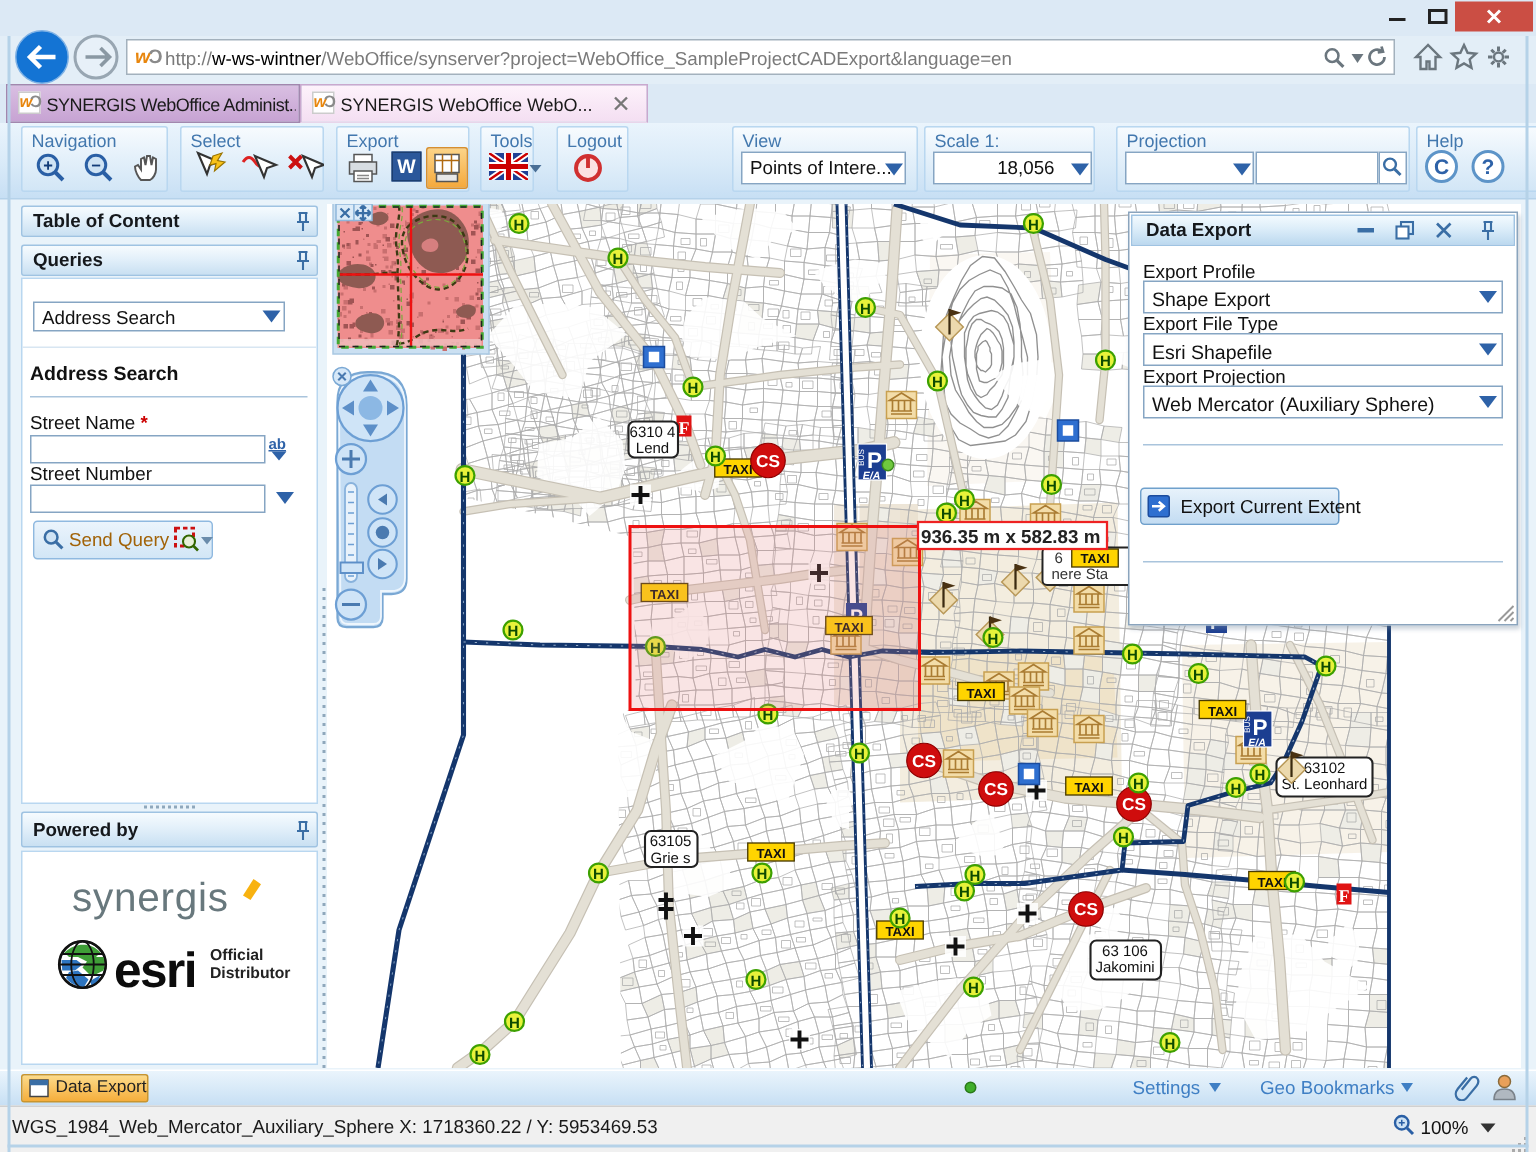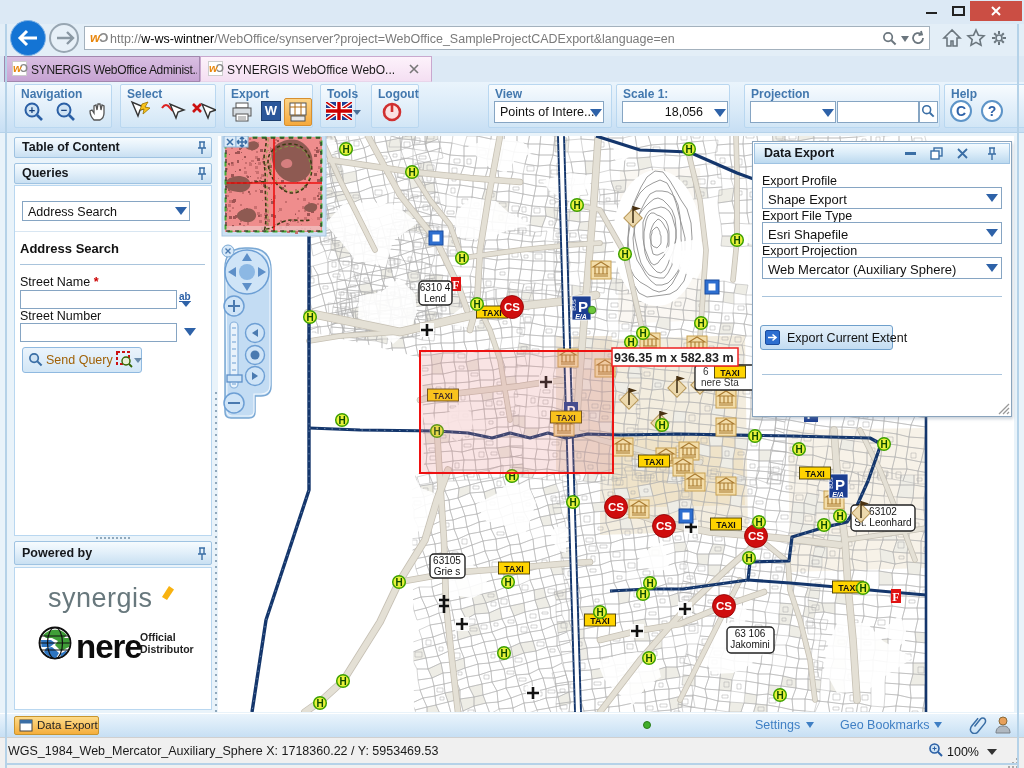--- a/index.html
+++ b/index.html
@@ -1,19 +1,19 @@
 <!DOCTYPE html>
 <html><head><meta charset="utf-8"><style>
 *{margin:0;padding:0;box-sizing:border-box}
 html,body{width:1024px;height:768px;overflow:hidden;font-family:"Liberation Sans",sans-serif}
 body{position:relative;background:#e9f3fa}
 .abs{position:absolute}
 .grad-hdr{background:linear-gradient(#f6fbfe,#e3f0fa 45%,#c9e0f2);border:1px solid #9fc3e2;border-radius:2px}
 .grp{position:absolute;top:84px;height:44px;border:1px solid #b9d7f0;border-radius:2px;background:linear-gradient(#f7fbfe,#e7f2fb 40%,#d2e6f6)}
-.grp .lbl{position:absolute;left:6px;top:2px;font-size:12px;font-weight:bold;color:#4378ae}
+.grp .lbl{position:absolute;left:6px;top:2px;font-size:12px;font-weight:normal;color:#4378ae}
 .combo{position:absolute;background:#fff;border:1px solid #86a5c3;font-size:12.5px;color:#111}
 .combo .tx{position:absolute;left:5px;top:3px;white-space:nowrap;overflow:hidden}
 .hdrtext{font-size:12.5px;font-weight:bold;color:#15181c}
 </style></head><body>
 <div class="abs" style="left:0;top:0;width:1024px;height:24px;background:#dce9f5"></div>
 <div class="abs" style="left:926px;top:12px;width:11px;height:2px;background:#222"></div>
 <div class="abs" style="left:952px;top:6px;width:13px;height:10px;border:2px solid #222"></div>
 <div class="abs" style="left:970px;top:1px;width:52px;height:20px;background:#cb4e44"></div>
 <svg class="abs" style="left:989px;top:4px" width="14" height="14" viewBox="0 0 14 14">
     <path d="M3 3l8 8M11 3l-8 8" stroke="#fff" stroke-width="2"></path>
@@ -224,21 +224,21 @@
     <path d="M3 14h10l4 3-5 4H3.5Z" fill="#2e75c0"></path>
     <path d="M14 12h17c1 3 1 6 0 9l-8 4-6-6 3-4Z" fill="#3f9e37"></path>
     <path d="M6 26c3 4 8 6 12 6l3-5-7-6-6 1Z" fill="#2e75c0"></path>
     <path d="M22 28l7-4c-1 3-3 6-6 7Z" fill="#2e75c0"></path>
     <g fill="none" stroke="#111" stroke-width="1.2">
       <ellipse cx="17" cy="17" rx="7.5" ry="15.5"></ellipse>
       <circle cx="17" cy="17" r="15.5"></circle>
       <path d="M1.5 17h31M3 10h28M3 24h28"></path>
     </g>
   </svg>
-<div class="abs" style="left:76px;top:628px;font-size:33px;font-weight:bold;color:#0c0c0c;letter-spacing:-1px">nere</div>
+<div class="abs" style="left:76px;top:628px;font-size:33px;font-weight:bold;color:#0c0c0c;letter-spacing:-1px">esri</div>
 <div class="abs" style="left:140px;top:631px;font-size:10.5px;font-weight:bold;color:#222;line-height:12px">Official<br>Distributor</div>
 <div class="abs" style="left:218px;top:136px;width:796px;height:576px;background:#fff;overflow:hidden">
     <svg width="796" height="576" viewBox="0 0 796 576" xmlns="http://www.w3.org/2000/svg" style="position:absolute;left:0;top:0">
       <rect width="796" height="576" fill="#ffffff"></rect>
       <path d="M382 204 L527 199 L530 394 L382 399Z" fill="#f1ead9" fill-opacity="0.85"></path>
       <path d="M394 302 L524 296 L527 369 L394 372Z" fill="#eddfc2" fill-opacity="0.75"></path>
       <path d="M570 294 L708 292 L708 432 L572 436Z" fill="#f4eee0" fill-opacity="0.75"></path>
       <path d="M355 200 L394 200 L394 336 L355 336Z" fill="#e8dfcd" fill-opacity="0.80"></path>
       <path d="M338 200 L354 200 L354 334 L338 334Z" fill="#ede6d8" fill-opacity="0.80"></path>
       <path d="M402 34 L482 32 L488 184 L400 188Z" fill="#f6f2e9" fill-opacity="0.60"></path>

